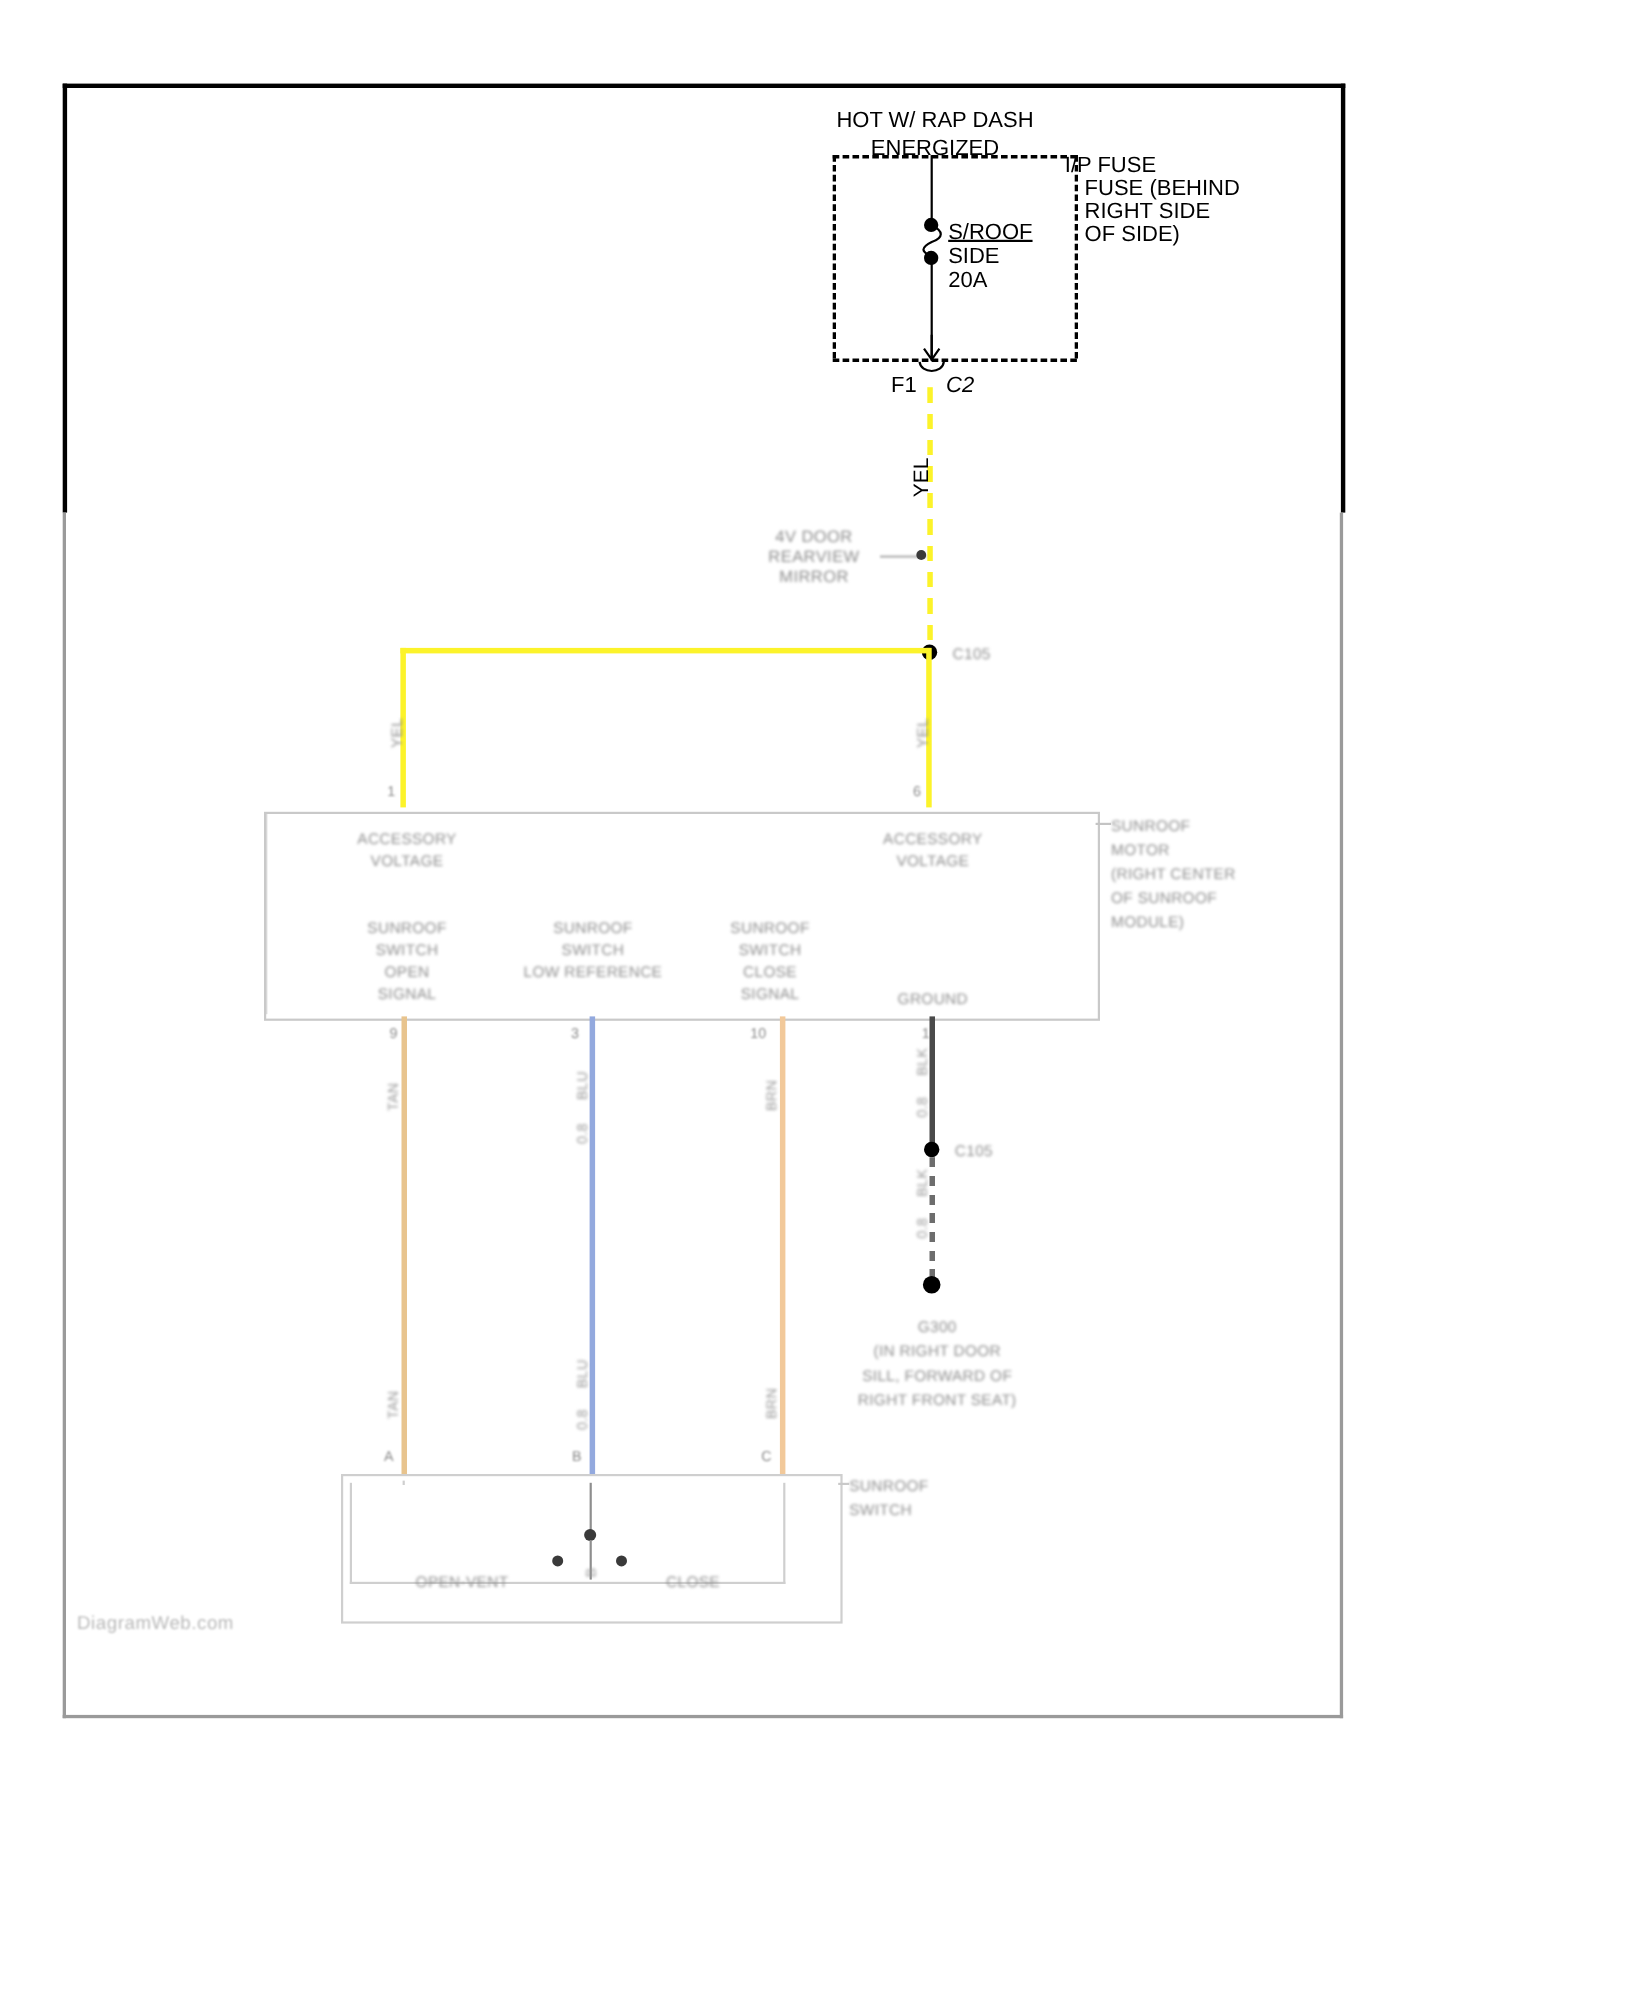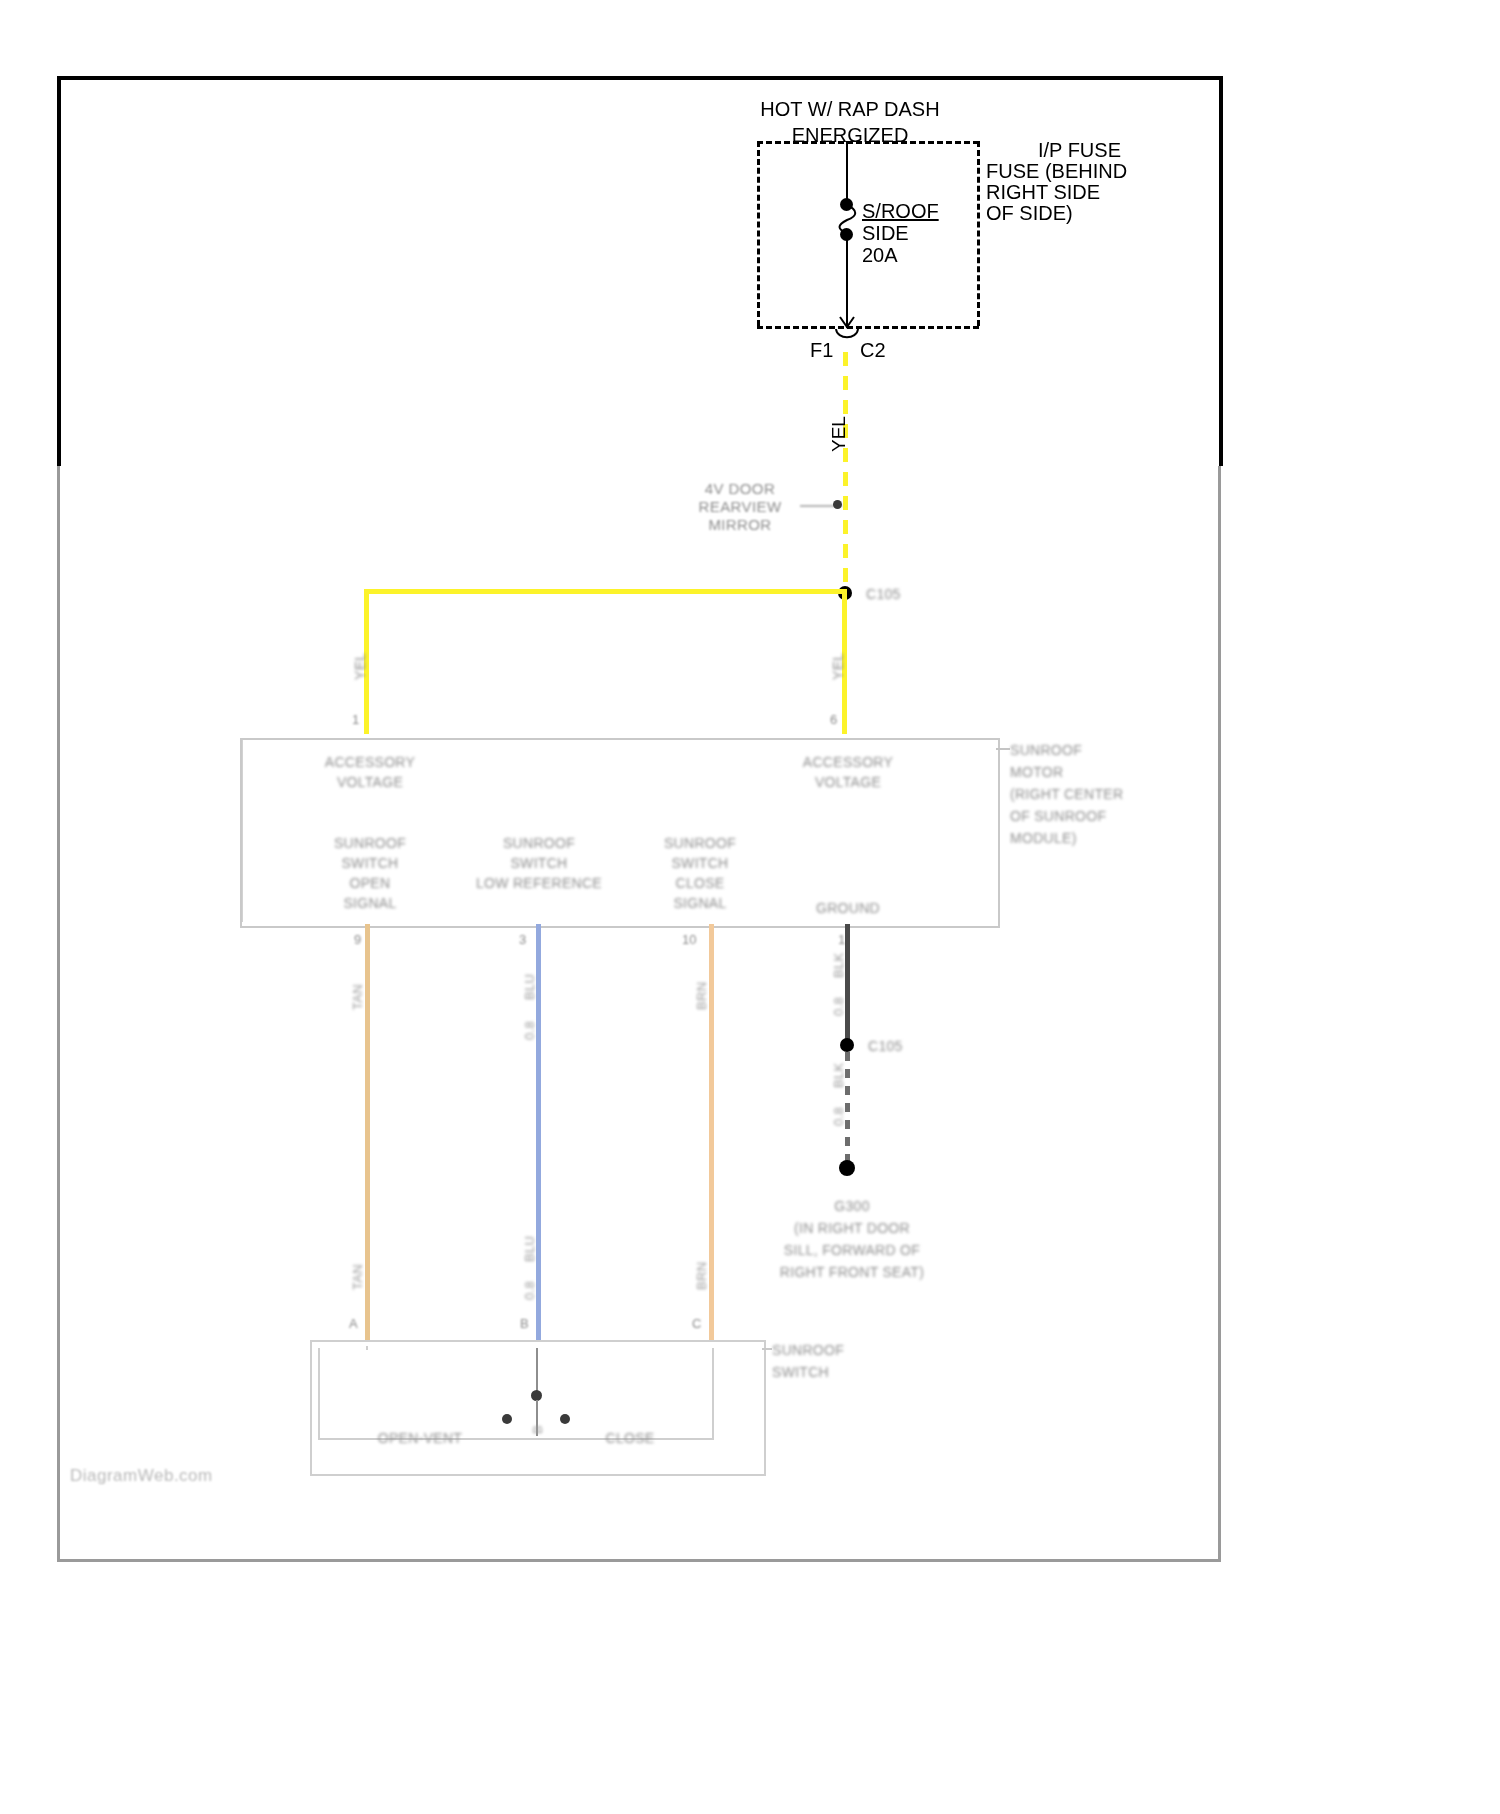--- a/index.html
+++ b/index.html
@@ -68,21 +68,21 @@
   <div class="frame-bottom"></div>
 
   <div class="t sharp sharp-c" style="left:660px;top:96px;width:380px;">HOT W/ RAP DASH</div>
   <div class="t sharp sharp-c" style="left:660px;top:122px;width:380px;">ENERGIZED</div>
 
   <div class="dash-h" style="left:757px;top:141px;width:222px;"></div>
   <div class="dash-v" style="left:757px;top:141px;height:185px;"></div>
   <div class="dash-v" style="left:977px;top:141px;height:185px;"></div>
   <div class="dash-h" style="left:757px;top:326px;width:222px;"></div>
 
-  <div class="t sharp" style="left:1038px;top:137px;">I/P FUSE</div>
+  <div class="t sharp" style="left:968px;top:137px;">I/P FUSE</div>
   <div class="t sharp" style="left:986px;top:158px;">FUSE (BEHIND</div>
   <div class="t sharp" style="left:986px;top:179px;">RIGHT SIDE</div>
   <div class="t sharp" style="left:986px;top:200px;">OF SIDE)</div>
 
   <div class="wline" style="left:846px;top:141px;width:2px;height:62px;"></div>
   <div class="dot" style="left:840px;top:198px;width:13px;height:13px;"></div>
   <svg style="position:absolute;left:838px;top:204px;" width="22" height="30">
     <path d="M9 1 C 20 6, 20 12, 9 16 C -1 21, -1 25, 9 29" stroke="#000" stroke-width="2" fill="none"></path>
   </svg>
   <div class="dot" style="left:840px;top:228px;width:13px;height:13px;"></div>
@@ -93,21 +93,21 @@
   </svg>
 
   <div class="t sharp" style="left:862px;top:198px;text-decoration:underline;">S/ROOF</div>
   <div class="t sharp" style="left:862px;top:220px;">SIDE</div>
   <div class="t sharp" style="left:862px;top:242px;">20A</div>
 
   <svg style="position:absolute;left:834px;top:328px;" width="28" height="16">
     <path d="M2 1 C 3 12, 23 12, 24 1" stroke="#000" stroke-width="2" fill="none"></path>
   </svg>
   <div class="t sharp" style="left:810px;top:337px;">F1</div>
-  <div class="t sharp" style="left:860px;top:337px;">C2</div>
+  <div class="t sharp" style="left:860px;top:337px;font-style:italic;">C2</div>
 
   <div class="vwire yel-d" style="left:843px;top:352px;height:232px;"></div>
   <div class="rot yel-lbl" style="left:828px;top:452px;">YEL</div>
 
   <div class="t blur1 ctr" style="left:660px;top:478px;width:160px;">4V DOOR</div>
   <div class="t blur1 ctr" style="left:660px;top:496px;width:160px;">REARVIEW</div>
   <div class="t blur1 ctr" style="left:660px;top:514px;width:160px;">MIRROR</div>
   <div style="position:absolute;left:800px;top:505px;width:42px;height:2px;background:#b3b3b3;filter:blur(.8px);"></div>
   <div class="dotg" style="left:833px;top:500px;width:9px;height:9px;"></div>
 

